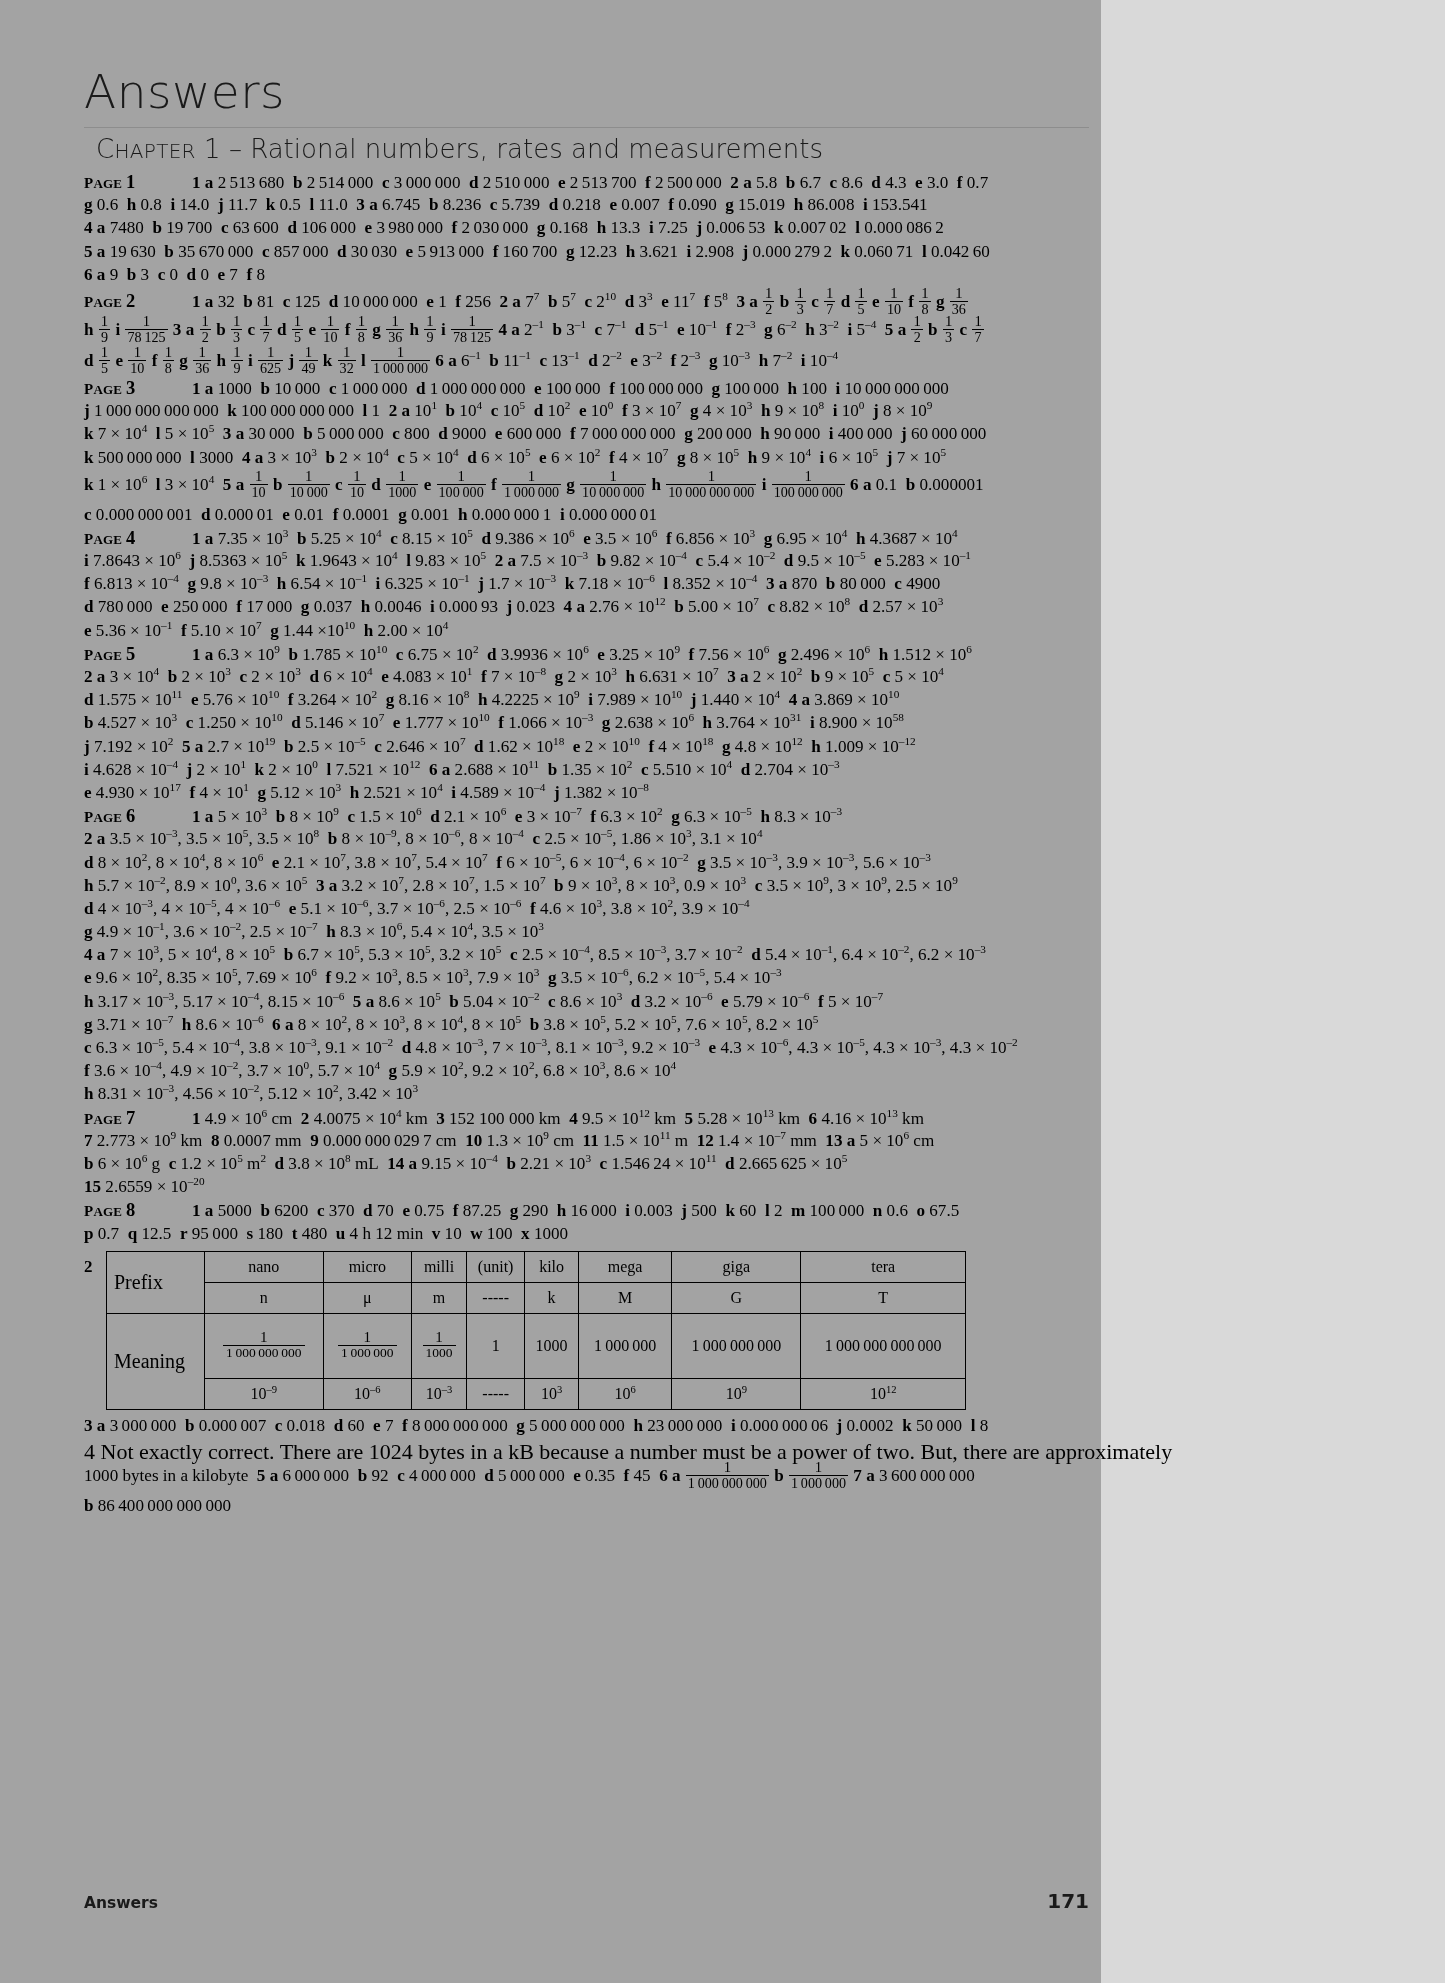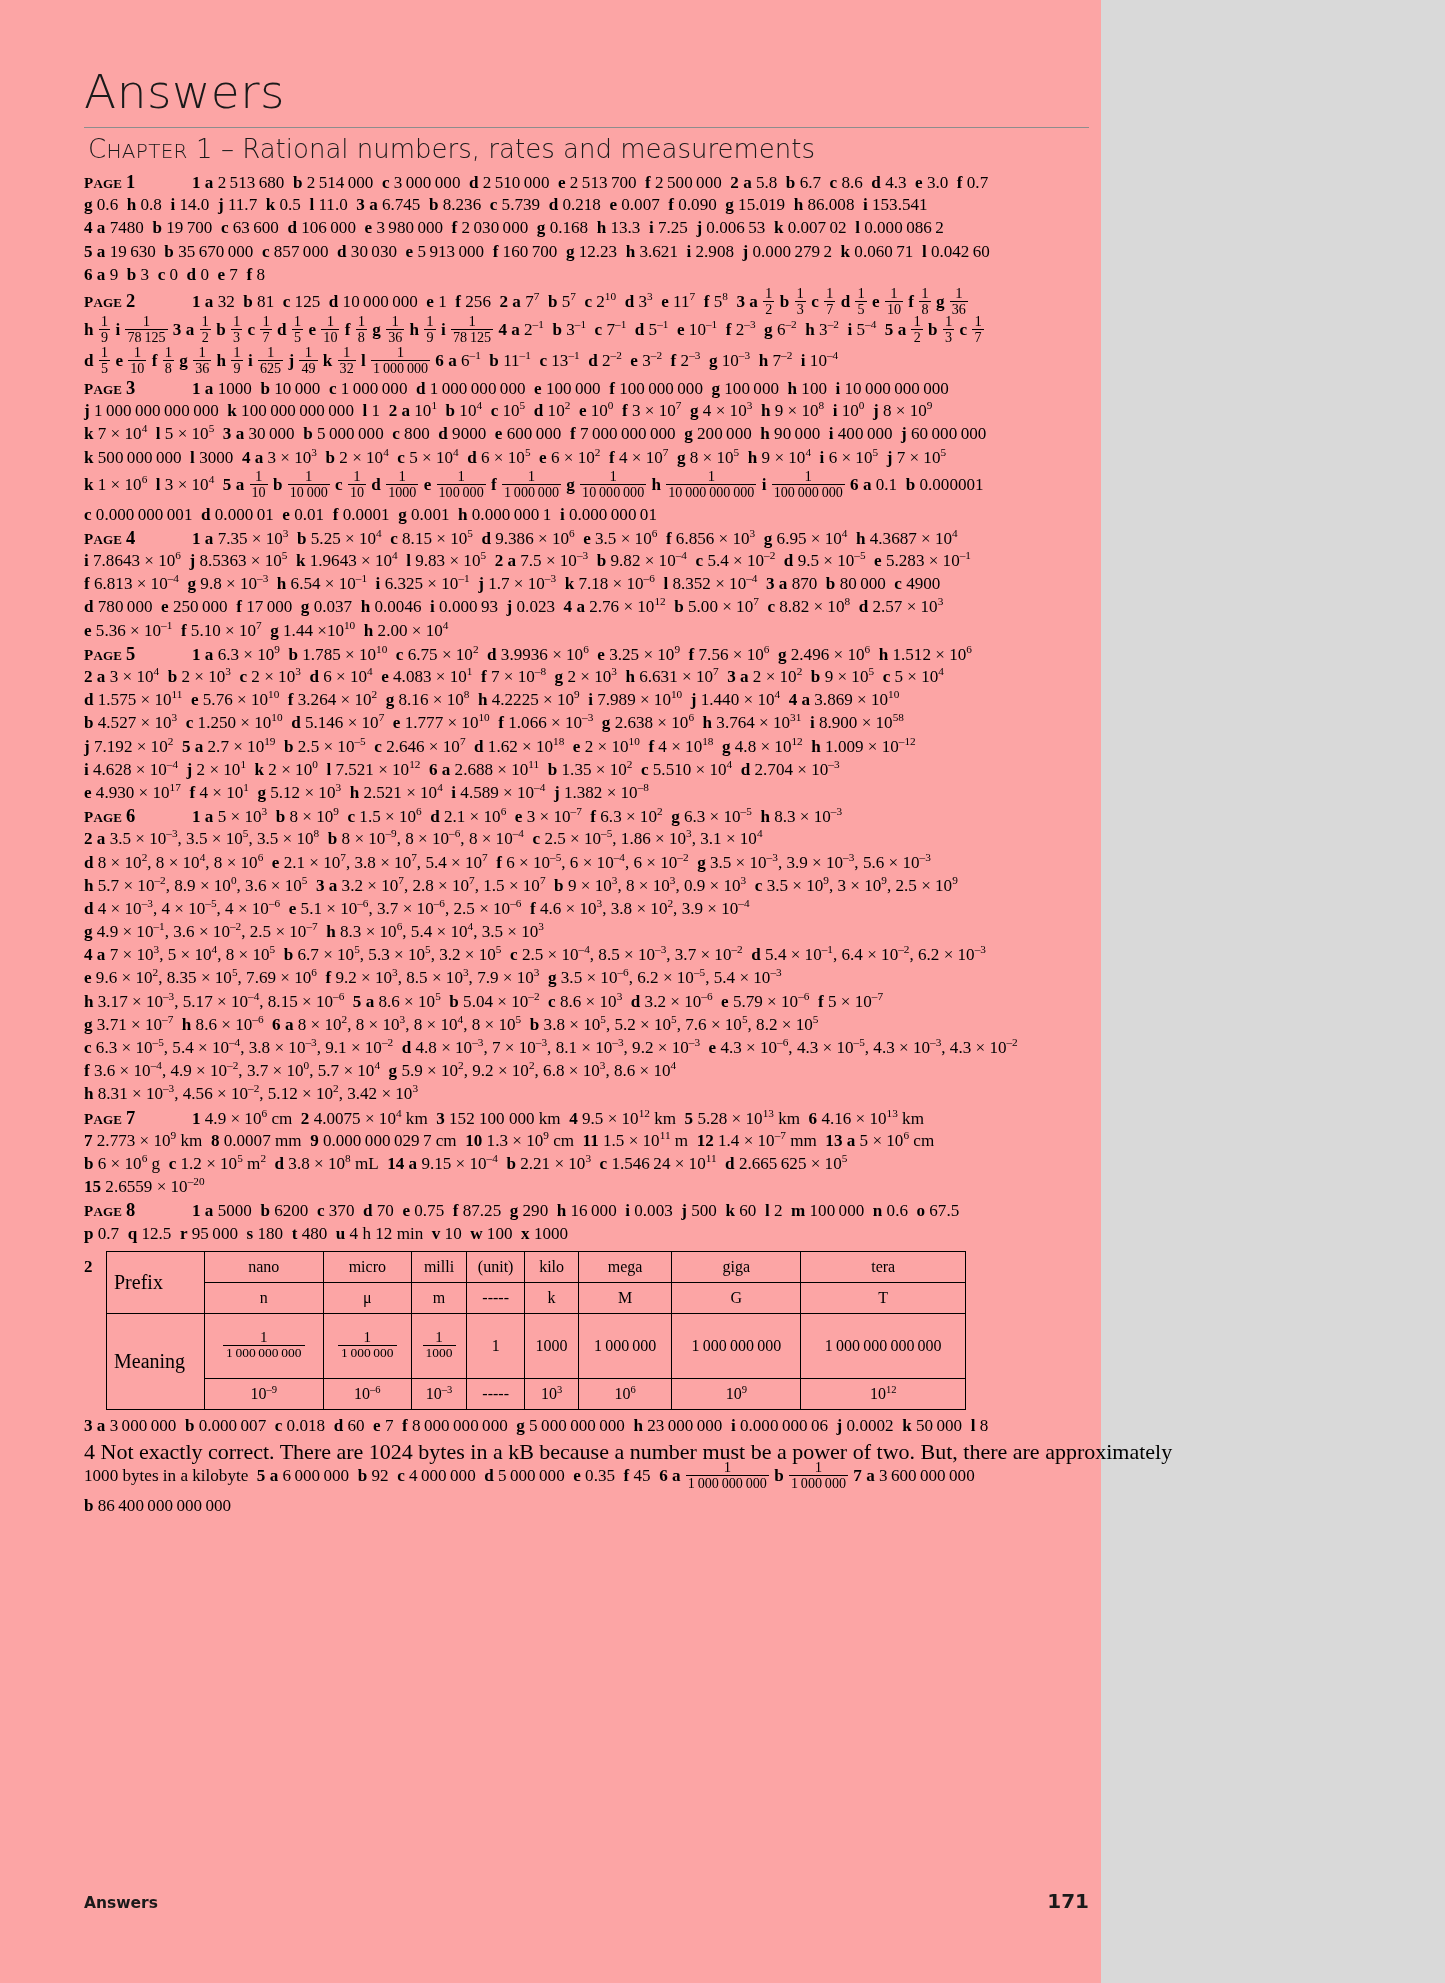--- a/index.html
+++ b/index.html
@@ -6,21 +6,21 @@
   body{
     width:1445px;height:1983px;
     background:#ffffff;
     font-family:"Liberation Serif", serif;
     color:#000;
     position:relative;
     overflow:hidden;
   }
   .page{
     position:absolute;left:0;top:0;width:1101px;height:1983px;
-    background:#fca5a5;
+    background:#a3a3a3;
     padding:0;
   }
   .gutter{
     position:absolute;left:1101px;top:0;width:344px;height:1983px;
     background:#d9d9d9;
   }
   .content{
     position:absolute;left:84px;top:0;width:1005px;
   }
   h1.answers-title{
@@ -34,21 +34,21 @@
   }
   .rule{
     border:0;border-top:1px solid #8d8d8d;
     margin:8px 0 6px 0;
   }
   .chapter-head{
     font-family:"DejaVu Sans", sans-serif;
     font-weight:300;
     font-size:26px;
     color:#1a1a1a;
-    margin:0 0 6px 4px;
+    margin:0 0 6px 12px;
     white-space:nowrap;
   }
   .chapter-head .sc{
     font-size:20px;
     letter-spacing:0.3px;
   }
   .chapter-head .sc .cap{font-size:26px;}
 
   .ansblock{
     font-family:"Liberation Serif", serif;

